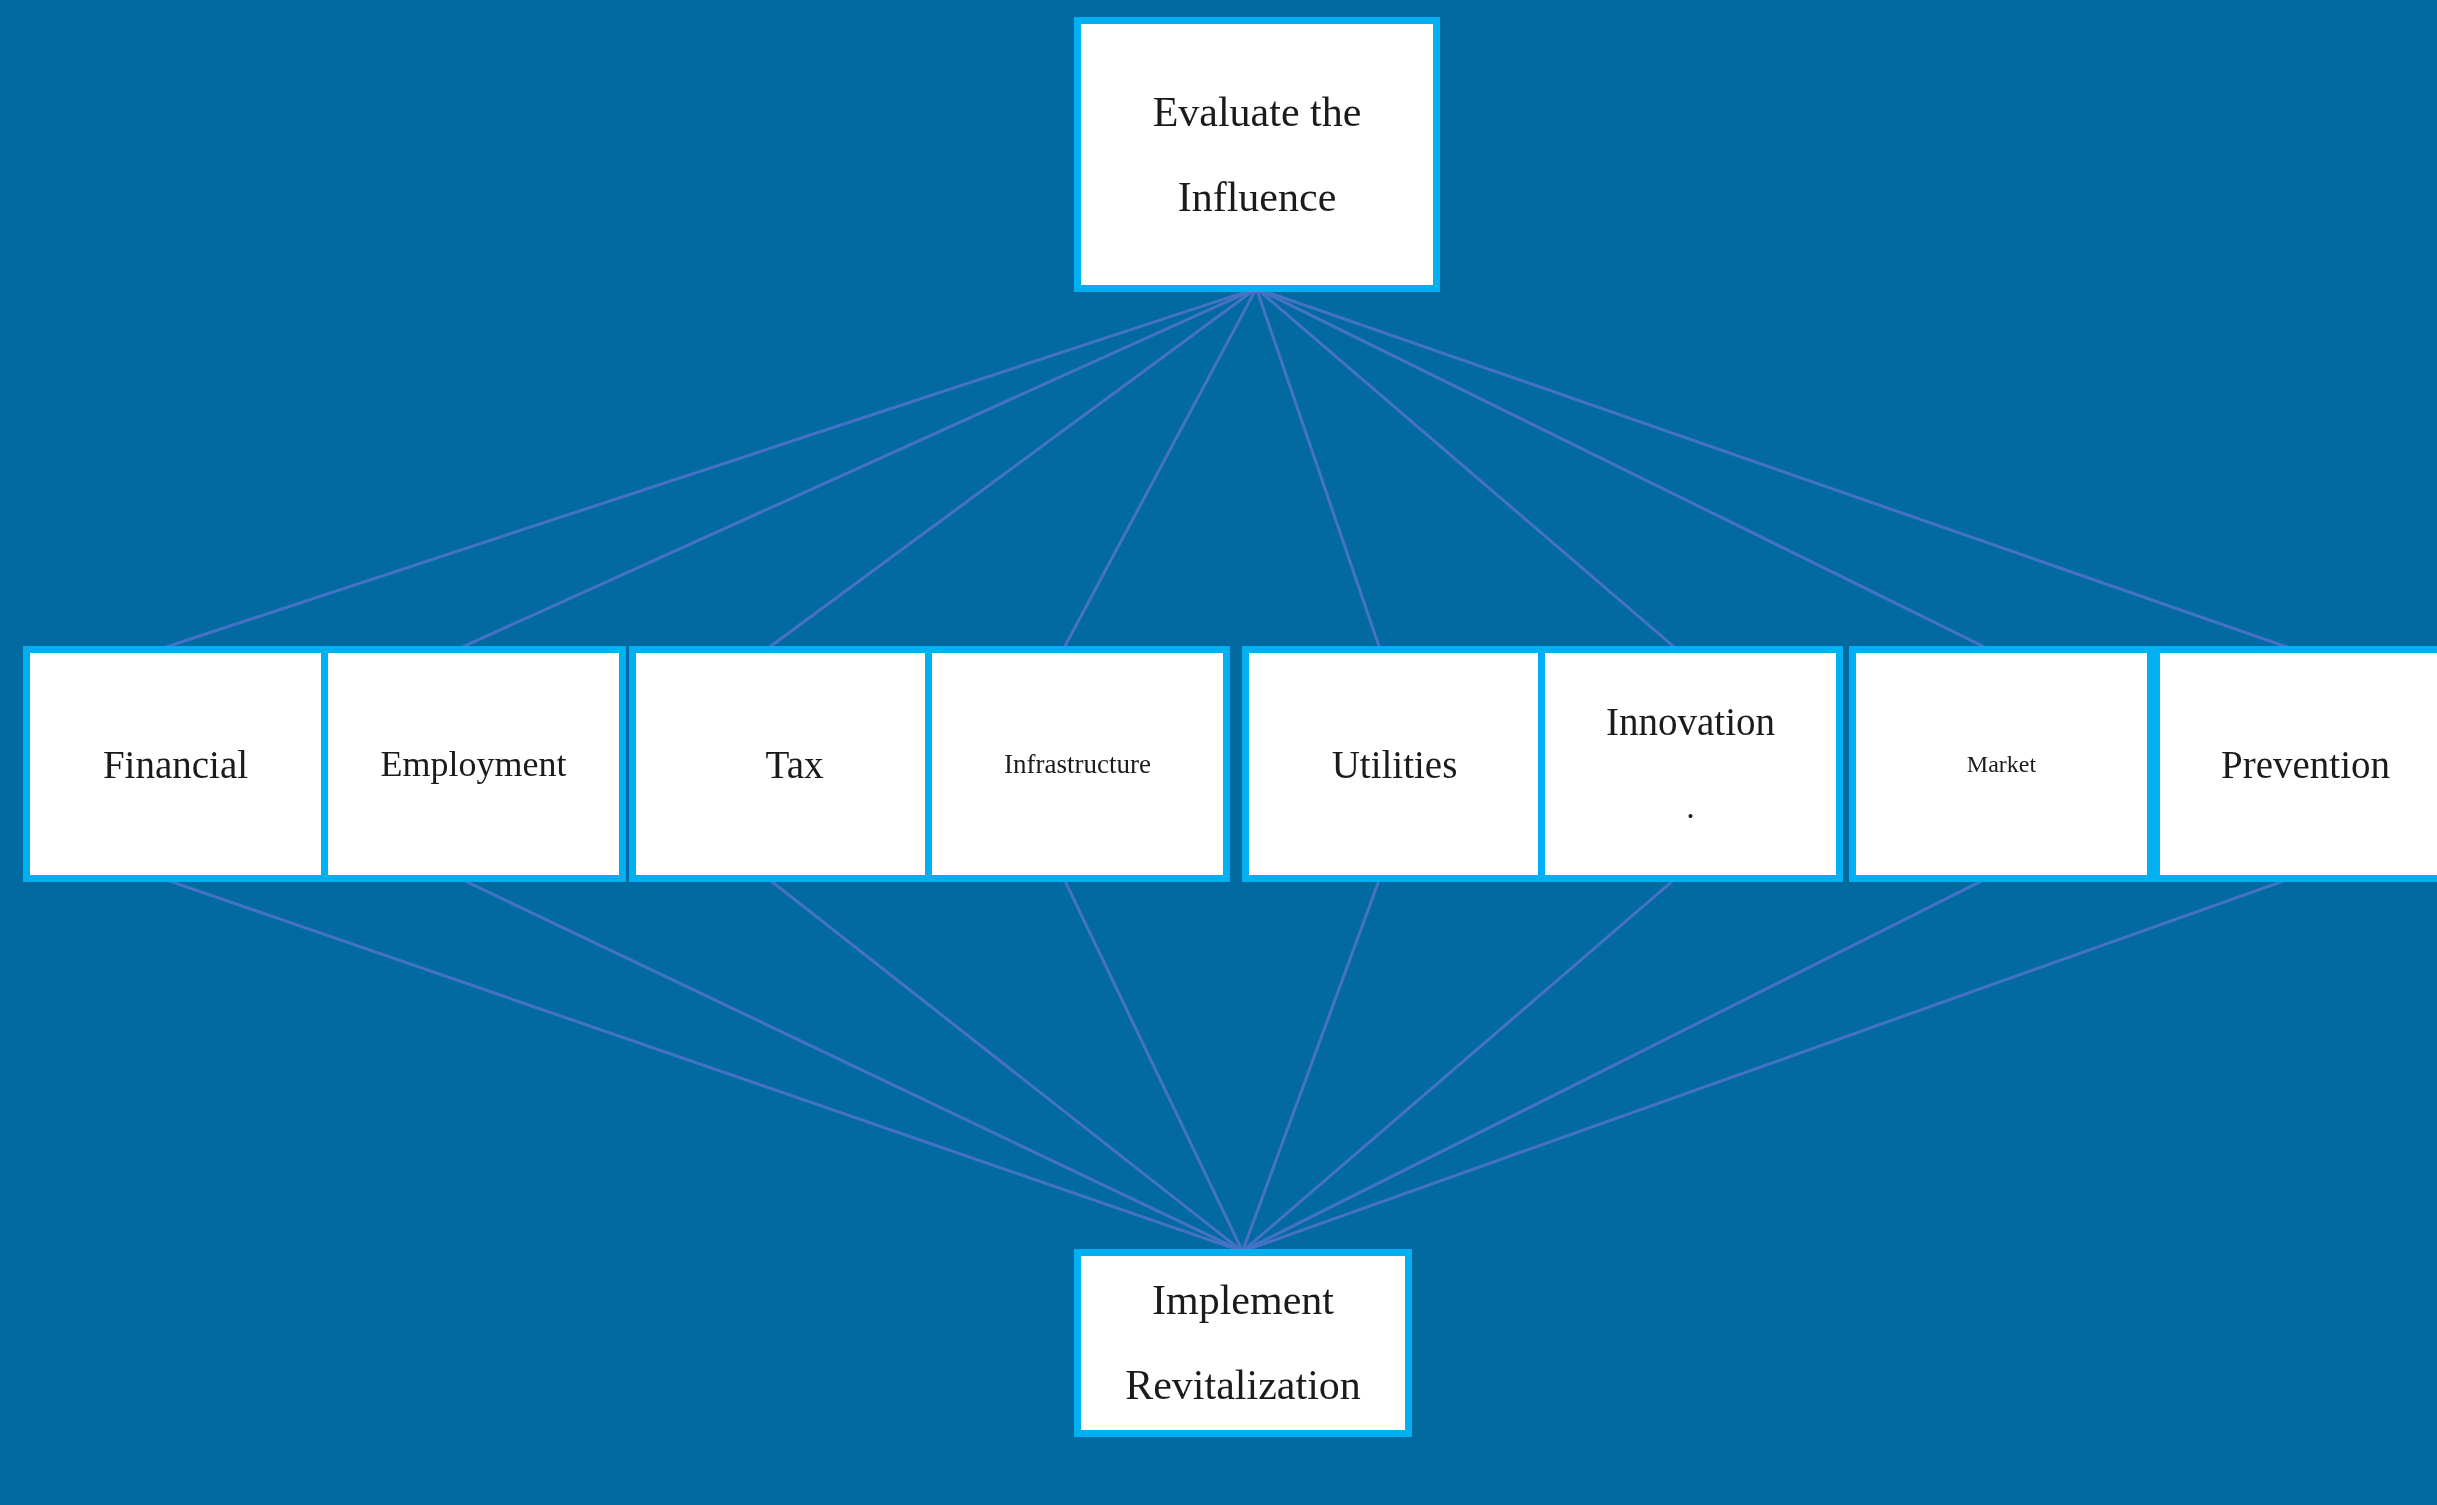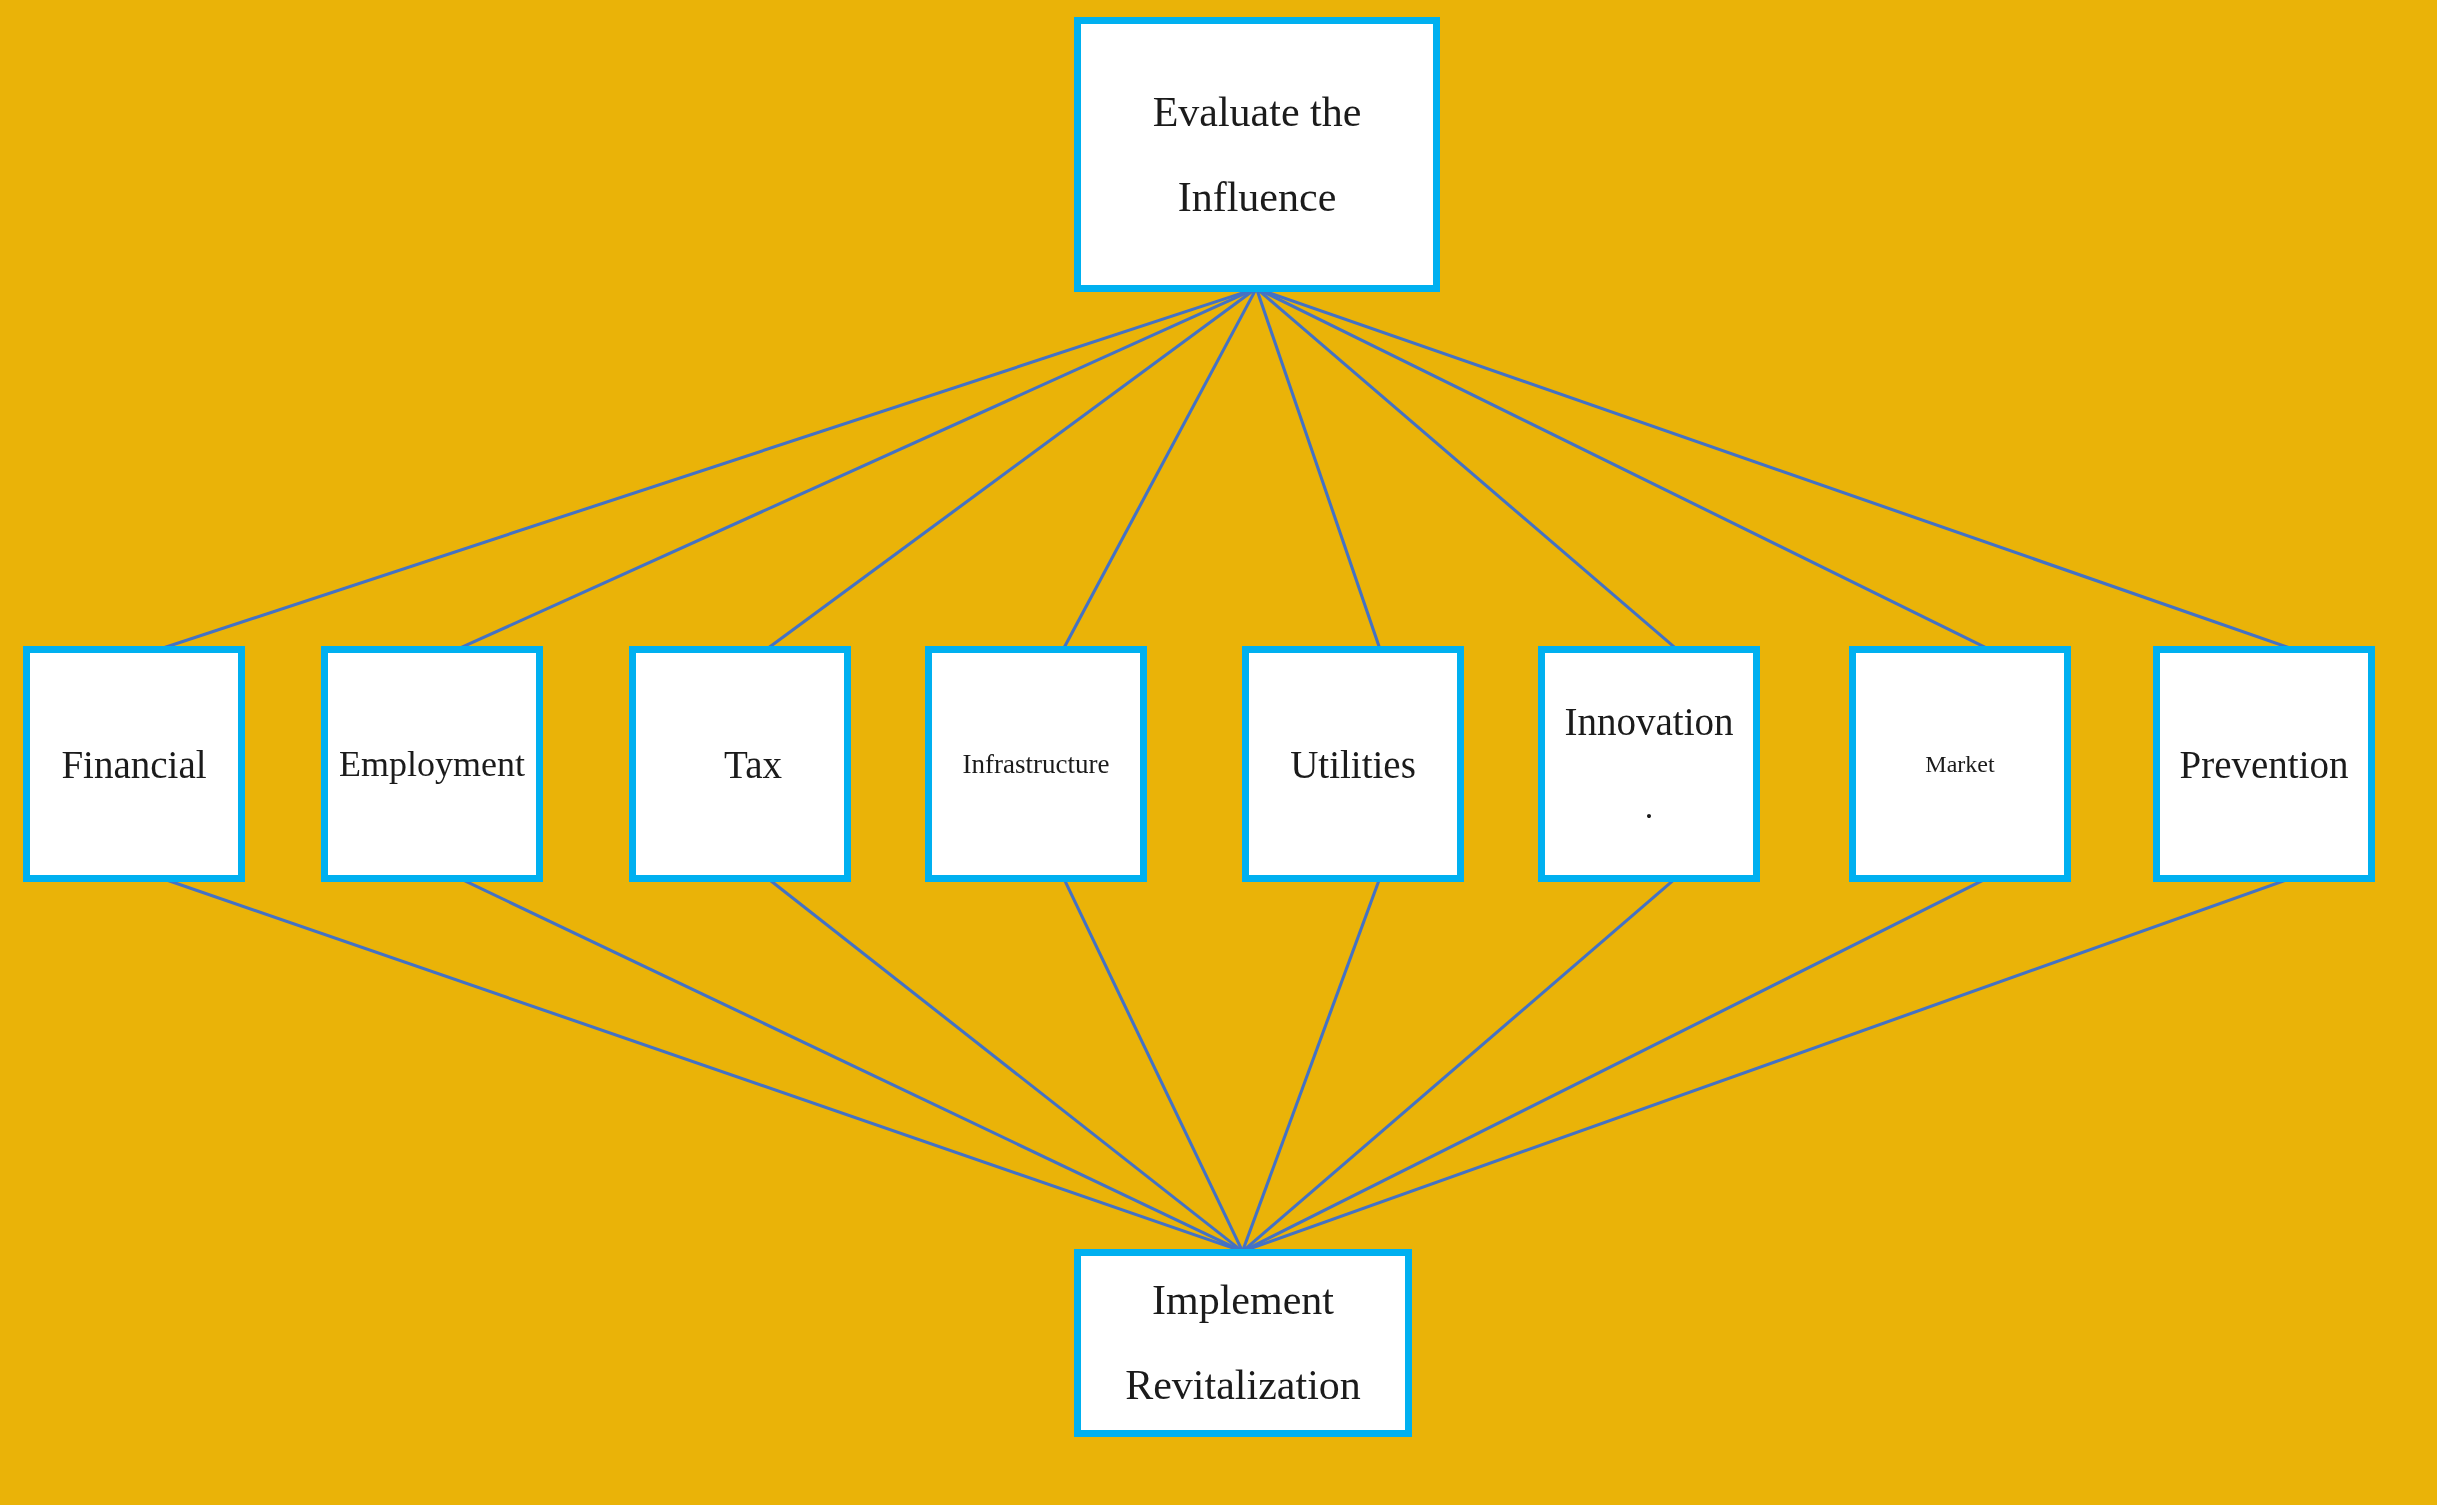--- a/index.html
+++ b/index.html
@@ -47,41 +47,41 @@
   }
   
   #node-implement-revitalization {
     left: 1074px; top: 1249px;
     width: 338px; height: 188px;
     font-size: 42px;
   }
   
   .mid {
     top: 646px;
-    width: 222px;
+    width: 305px;
     height: 236px;
     font-size: 39px;
   }
   #node-financial      { left: 23px; }
   #node-employment     { left: 321px; font-size: 36px; }
   #node-tax            { left: 629px; }
   #node-infrastructure { left: 925px; font-size: 27px; }
   #node-utilities      { left: 1242px; }
   #node-innovation     { left: 1538px; }
   #node-market         { left: 1849px; font-size: 24px; }
   #node-prevention     { left: 2153px; }
   .dotline {
     line-height: 85px;
     font-size: 34px;
   }
 </style>
 </head>
 <body>
 
-<div id="canvas" style="background: #eab308;">
+<div id="canvas" style="background: #0369a1;">
   <svg id="edges" viewBox="0 0 3161 1952" xmlns="http://www.w3.org/2000/svg">
       <line x1="1629" y1="374" x2="209" y2="841" stroke="#4472C4" stroke-width="4"></line>
       <line x1="1629" y1="374" x2="595" y2="841" stroke="#4472C4" stroke-width="4"></line>
       <line x1="1629" y1="374" x2="995" y2="841" stroke="#4472C4" stroke-width="4"></line>
       <line x1="1629" y1="374" x2="1379" y2="841" stroke="#4472C4" stroke-width="4"></line>
       <line x1="1629" y1="374" x2="1789" y2="841" stroke="#4472C4" stroke-width="4"></line>
       <line x1="1629" y1="374" x2="2173" y2="841" stroke="#4472C4" stroke-width="4"></line>
       <line x1="1629" y1="374" x2="2577" y2="841" stroke="#4472C4" stroke-width="4"></line>
       <line x1="1629" y1="374" x2="2971" y2="841" stroke="#4472C4" stroke-width="4"></line>
       <line x1="209" y1="1139" x2="1611" y2="1623" stroke="#4472C4" stroke-width="4"></line>

